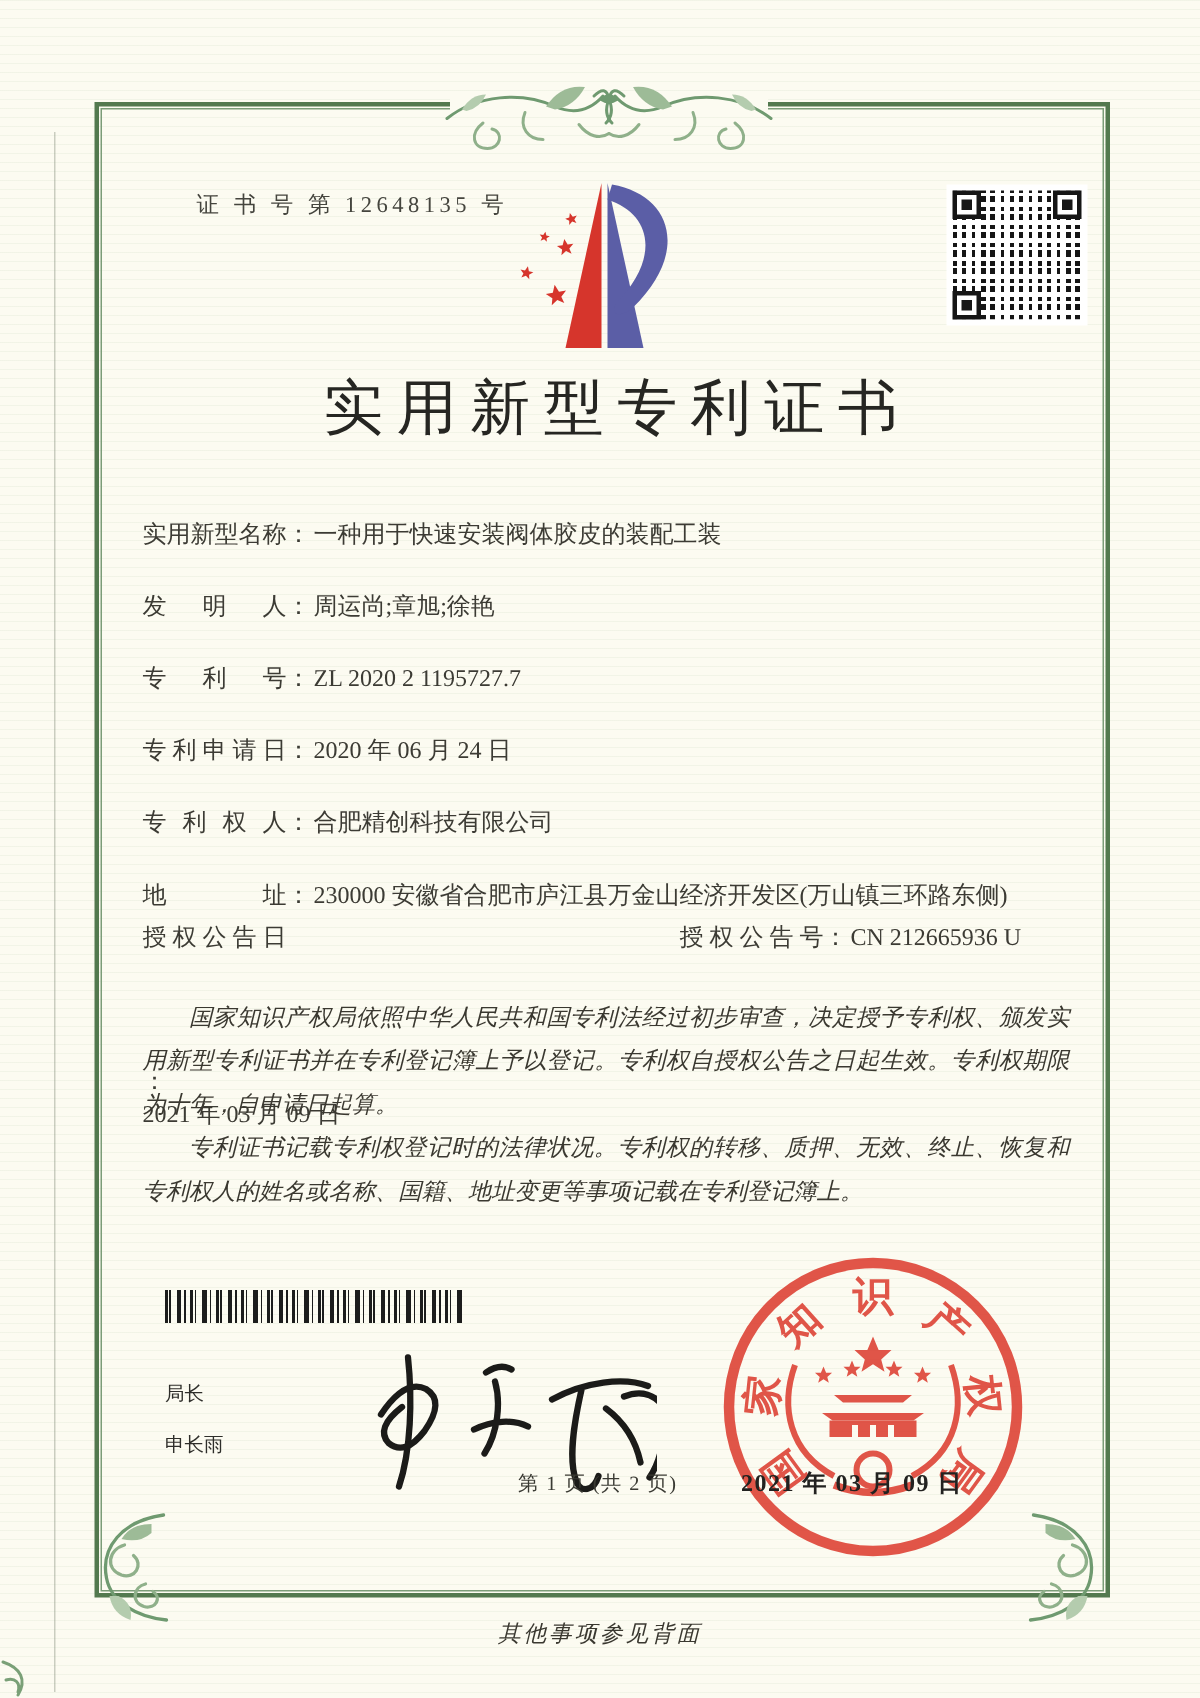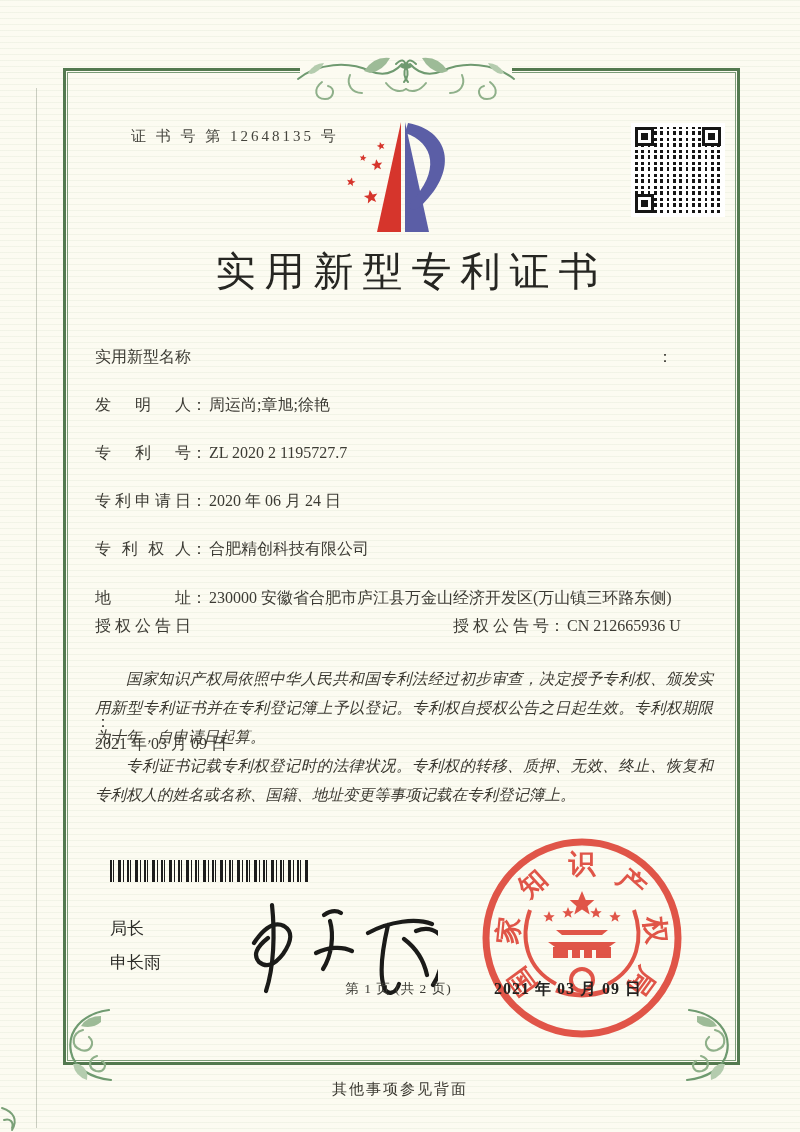--- a/index.html
+++ b/index.html
@@ -32,30 +32,30 @@
   .colon{flex:0 0 18px;}
   .val{flex:1;}
   .grant{position:relative;flex-direction:column;}
   .pair2{position:absolute;left:358px;top:0;display:flex;width:270px;}
   .body-text{position:absolute;left:95px;top:664px;width:618px;font-size:15.5px;line-height:29px;
     text-align:justify;color:#3a3830;font-style:italic;}
   .body-text p{margin:0;text-indent:2em;}
   .barcode{position:absolute;left:110px;top:860px;width:198px;height:22px;
     background:repeating-linear-gradient(90deg,#1c1c1c 0 2px,transparent 2px 3px,#1c1c1c 3px 4px,transparent 4px 8px,#1c1c1c 8px 11px,transparent 11px 13px,#1c1c1c 13px 14px,transparent 14px 17px);}
   .director{position:absolute;left:110px;top:920px;font-family:"Liberation Sans", sans-serif;
-    font-size:17px;color:#2e2e2a;line-height:17px;}
+    font-size:13px;color:#2e2e2a;line-height:17px;}
   .director .name{margin-top:17px;}
   .signature{position:absolute;left:238px;top:893px;width:200px;height:102px;}
   .seal{position:absolute;left:477px;top:833px;width:210px;height:210px;opacity:.93;}
   .seal-date{position:absolute;left:494px;top:979px;font-size:16px;font-weight:bold;
     letter-spacing:1px;color:#222220;}
   .page-info{position:absolute;left:63px;top:980px;width:671px;text-align:center;
     font-size:13.5px;letter-spacing:1px;color:#3a3a33;}
   .back-note{position:absolute;left:0;top:1080px;width:800px;text-align:center;
-    font-size:15px;color:#3a3830;letter-spacing:2px;}
+    font-size:15px;font-style:italic;color:#3a3830;letter-spacing:2px;}
   .orn-top{position:absolute;left:292px;top:49px;width:228px;height:58px;}
   .orn-bl{position:absolute;left:57px;top:1004px;width:56px;height:82px;}
   .orn-br{position:absolute;left:685px;top:1004px;width:56px;height:82px;transform:scaleX(-1);}
   .corner-curl{position:absolute;left:0px;top:1106px;width:22px;height:26px;}
 </style>
 </head>
 <body>
 
 <div class="page">
 
@@ -125,20 +125,21 @@
       <div class="qrf bl"></div>
     </div>
   </div>
 
   <div class="title">实用新型专利证书</div>
 
   <div class="fields">
     <div class="row">
       <span class="lab">实用新型名称</span>
         <span class="colon">：</span>
+        <span class="val">一种用于快速安装阀体胶皮的装配工装</span>
     </div>
     <div class="row">
       <span class="lab">发明人</span>
         <span class="colon">：</span>
         <span class="val">周运尚;章旭;徐艳</span>
     </div>
     <div class="row">
       <span class="lab">专利号</span>
         <span class="colon">：</span>
         <span class="val">ZL 2020 2 1195727.7</span>

